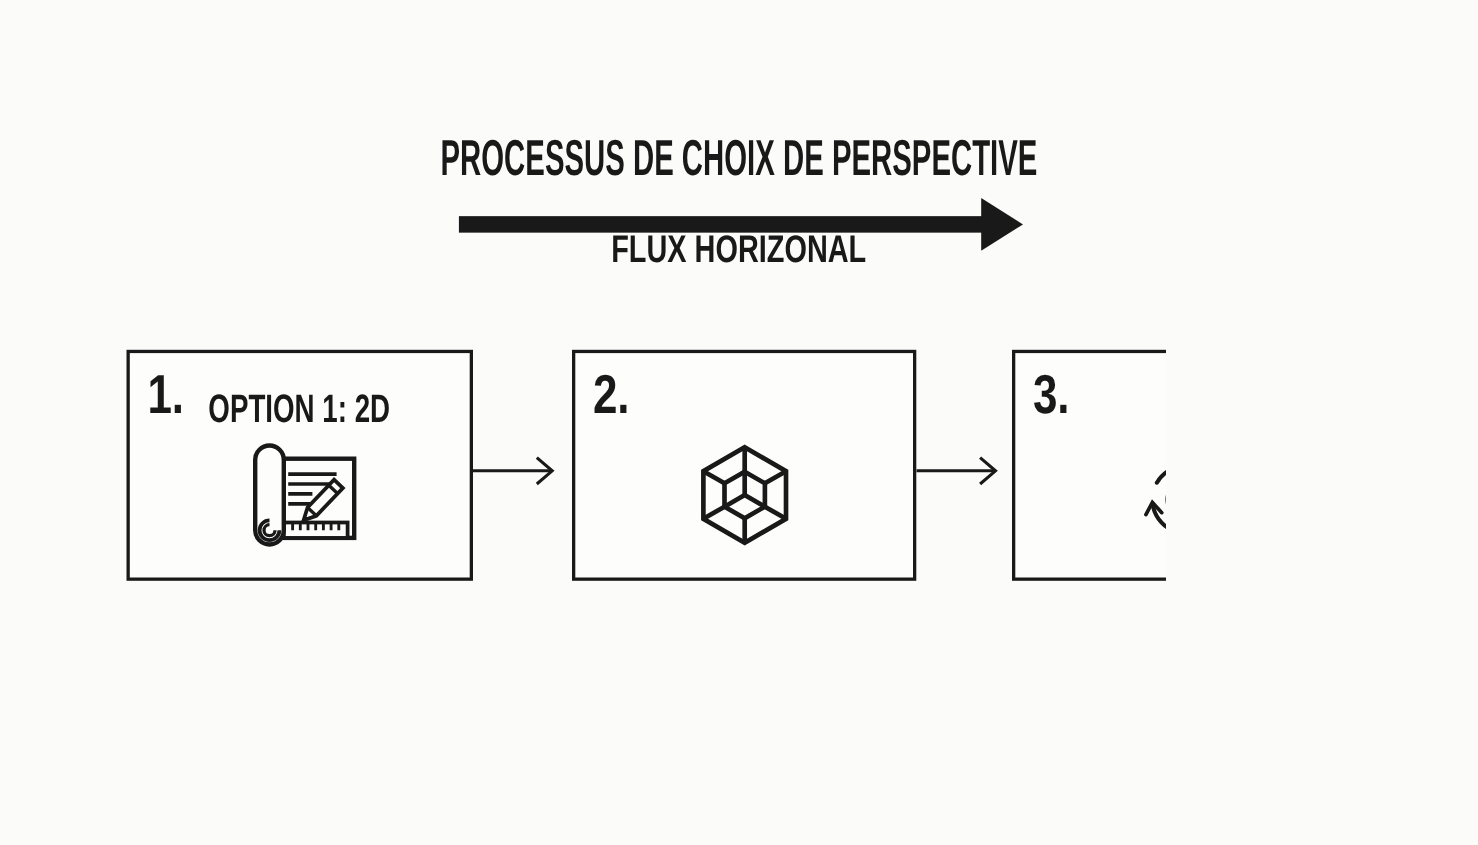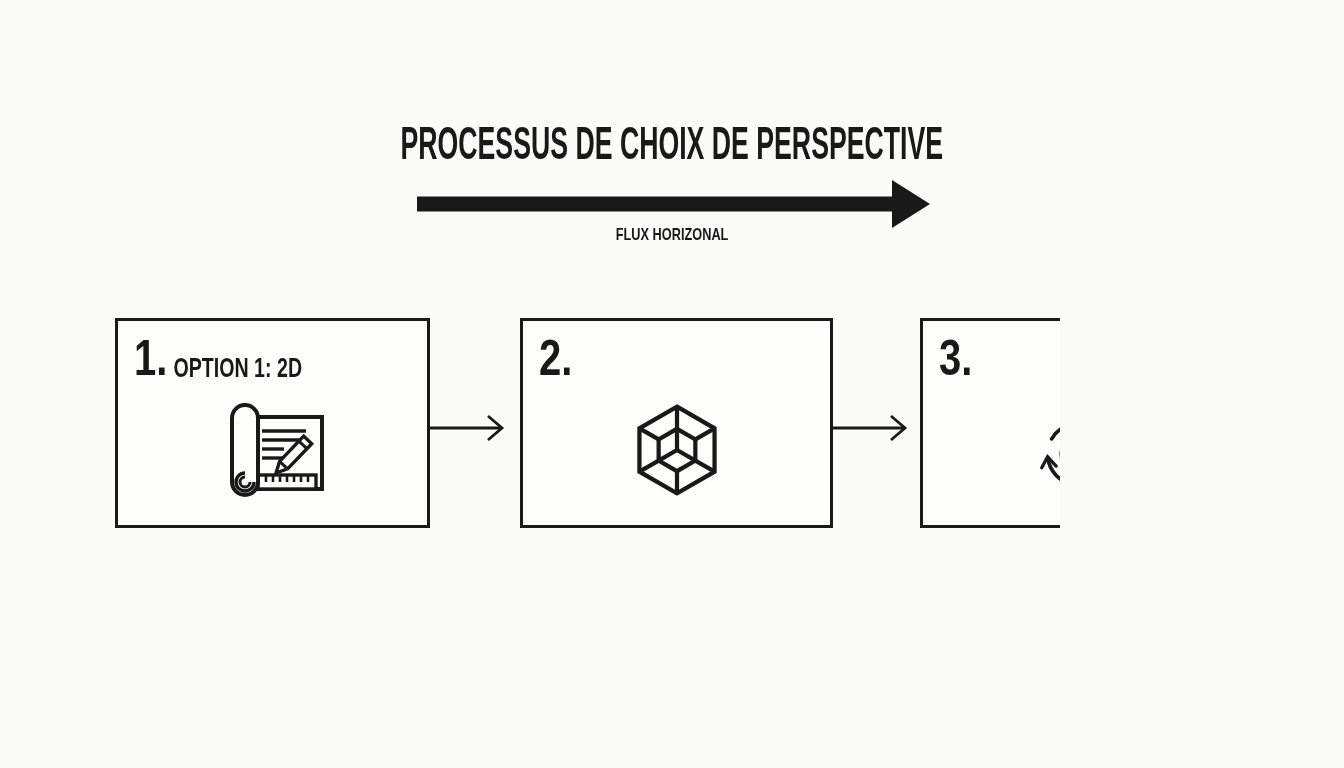--- a/index.html
+++ b/index.html
@@ -32,25 +32,25 @@
     transform: scaleX(0.58);
     transform-origin: center;
   }
   .flow-arrow {
     position: absolute;
     left: 417px;
     top: 180px;
   }
   .flow-label {
     position: absolute;
-    top: 226px;
+    top: 209px;
     left: 0;
     width: 1344px;
     text-align: center;
-    font-size: 17px;
+    font-size: 35px;
     font-weight: bold;
     line-height: 1;
     white-space: nowrap;
   }
   .flow-label .cond {
     display: inline-block;
     transform: scaleX(0.75);
     transform-origin: center;
   }
   .step-box {
@@ -73,25 +73,25 @@
     font-weight: bold;
     line-height: 1;
     transform: scaleX(0.8);
     transform-origin: left top;
   }
   .step-label {
     position: absolute;
     top: 33px;
     left: 0;
     width: 100%;
-    font-size: 28px;
+    text-align: center;
+    font-size: 36px;
     font-weight: bold;
     line-height: 1;
     white-space: nowrap;
-    padding-left: 28px;
   }
   .step-label .cond {
     display: inline-block;
     transform: scaleX(0.7);
     transform-origin: center;
   }
   .step-icon-wrap {
     position: absolute;
     top: 76px;
     left: 0;

